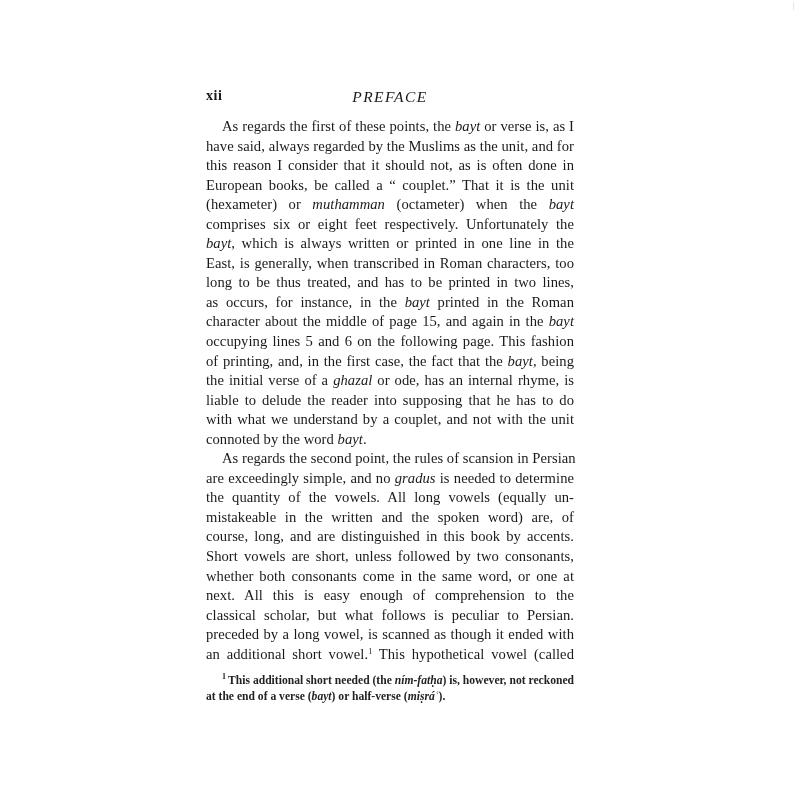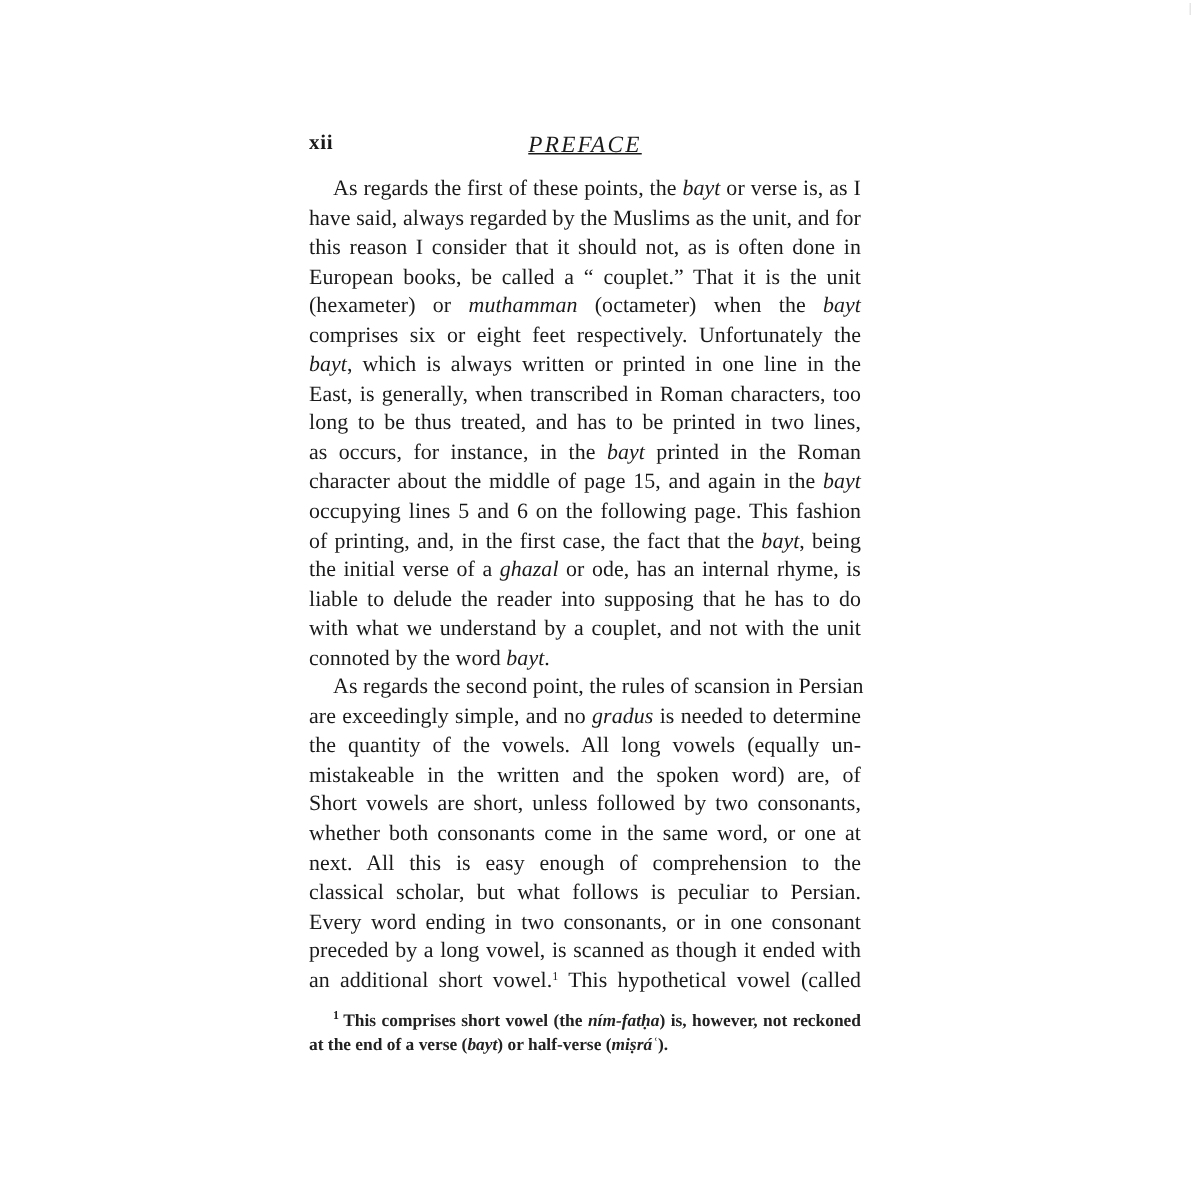--- a/index.html
+++ b/index.html
@@ -14,21 +14,21 @@
   }
   .running-head {
     position: relative; height: 22px; margin-bottom: 7px;
   }
   .page-number {
     position: absolute; left: 0; top: 0; font-weight: bold; font-size: 14px;
     letter-spacing: 0.5px;
   }
   .running-title {
     position: absolute; left: 0; right: 0; top: 0; text-align: center;
-    font-style: italic; font-size: 15.5px; letter-spacing: 1.5px; text-decoration: underline;
+    font-style: italic; font-size: 15.5px; letter-spacing: 1.5px;
   }
   .line {
     display: block; white-space: nowrap; text-align: justify; text-align-last: justify;
     height: 19.55px; font-size: 14.6px; line-height: 19.55px; letter-spacing: 0.05px;
   }
   .line.indent { padding-left: 16px; }
   .line.last { text-align-last: left; }
   .footnote {
     margin-top: 9px;
   }
@@ -74,27 +74,27 @@
         <span class="line"><span>the initial verse of a </span><i>ghazal</i><span> or ode, has an internal rhyme, is</span></span>
         <span class="line"><span>liable to delude the reader into supposing that he has to do</span></span>
         <span class="line"><span>with what we understand by a couplet, and not with the unit</span></span>
         <span class="line last"><span>connoted by the word </span><i>bayt</i><span>.</span></span>
       </div>
     <div class="paragraph">
         <span class="line indent"><span>As regards the second point, the rules of scansion in Persian</span></span>
         <span class="line"><span>are exceedingly simple, and no </span><i>gradus</i><span> is needed to determine</span></span>
         <span class="line"><span>the quantity of the vowels.  All long vowels (equally un-</span></span>
         <span class="line"><span>mistakeable in the written and the spoken word) are, of</span></span>
+        <span class="line"><span>course, long, and are distinguished in this book by accents.</span></span>
         <span class="line"><span>Short vowels are short, unless followed by two consonants,</span></span>
         <span class="line"><span>whether both consonants come in the same word, or one at</span></span>
         <span class="line"><span>next.  All this is easy enough of comprehension to the</span></span>
         <span class="line"><span>classical scholar, but what follows is peculiar to Persian.</span></span>
-        <span class="line"><span>Every word ending in two consonants, or in one consonant</span></span>
         <span class="line"><span>preceded by a long vowel, is scanned as though it ended with</span></span>
         <span class="line"><span>an additional short vowel.</span><sup>1</sup><span>  This hypothetical vowel (called</span></span>
       </div>
   </div>
 
   <div class="footnote">
-      <span class="fn-line indent"><sup>1 </sup><span>This comprises short vowel (the </span><i>ním-fatḥa</i><span>) is, however, not reckoned</span></span>
+      <span class="fn-line indent"><sup>1 </sup><span>This additional short needed (the </span><i>ním-fatḥa</i><span>) is, however, not reckoned</span></span>
       <span class="fn-line last"><span>at the end of a verse (</span><i>bayt</i><span>) or half-verse (</span><i>miṣráʿ</i><span>).</span></span>
     </div>
 </div>
 
 </body></html>

